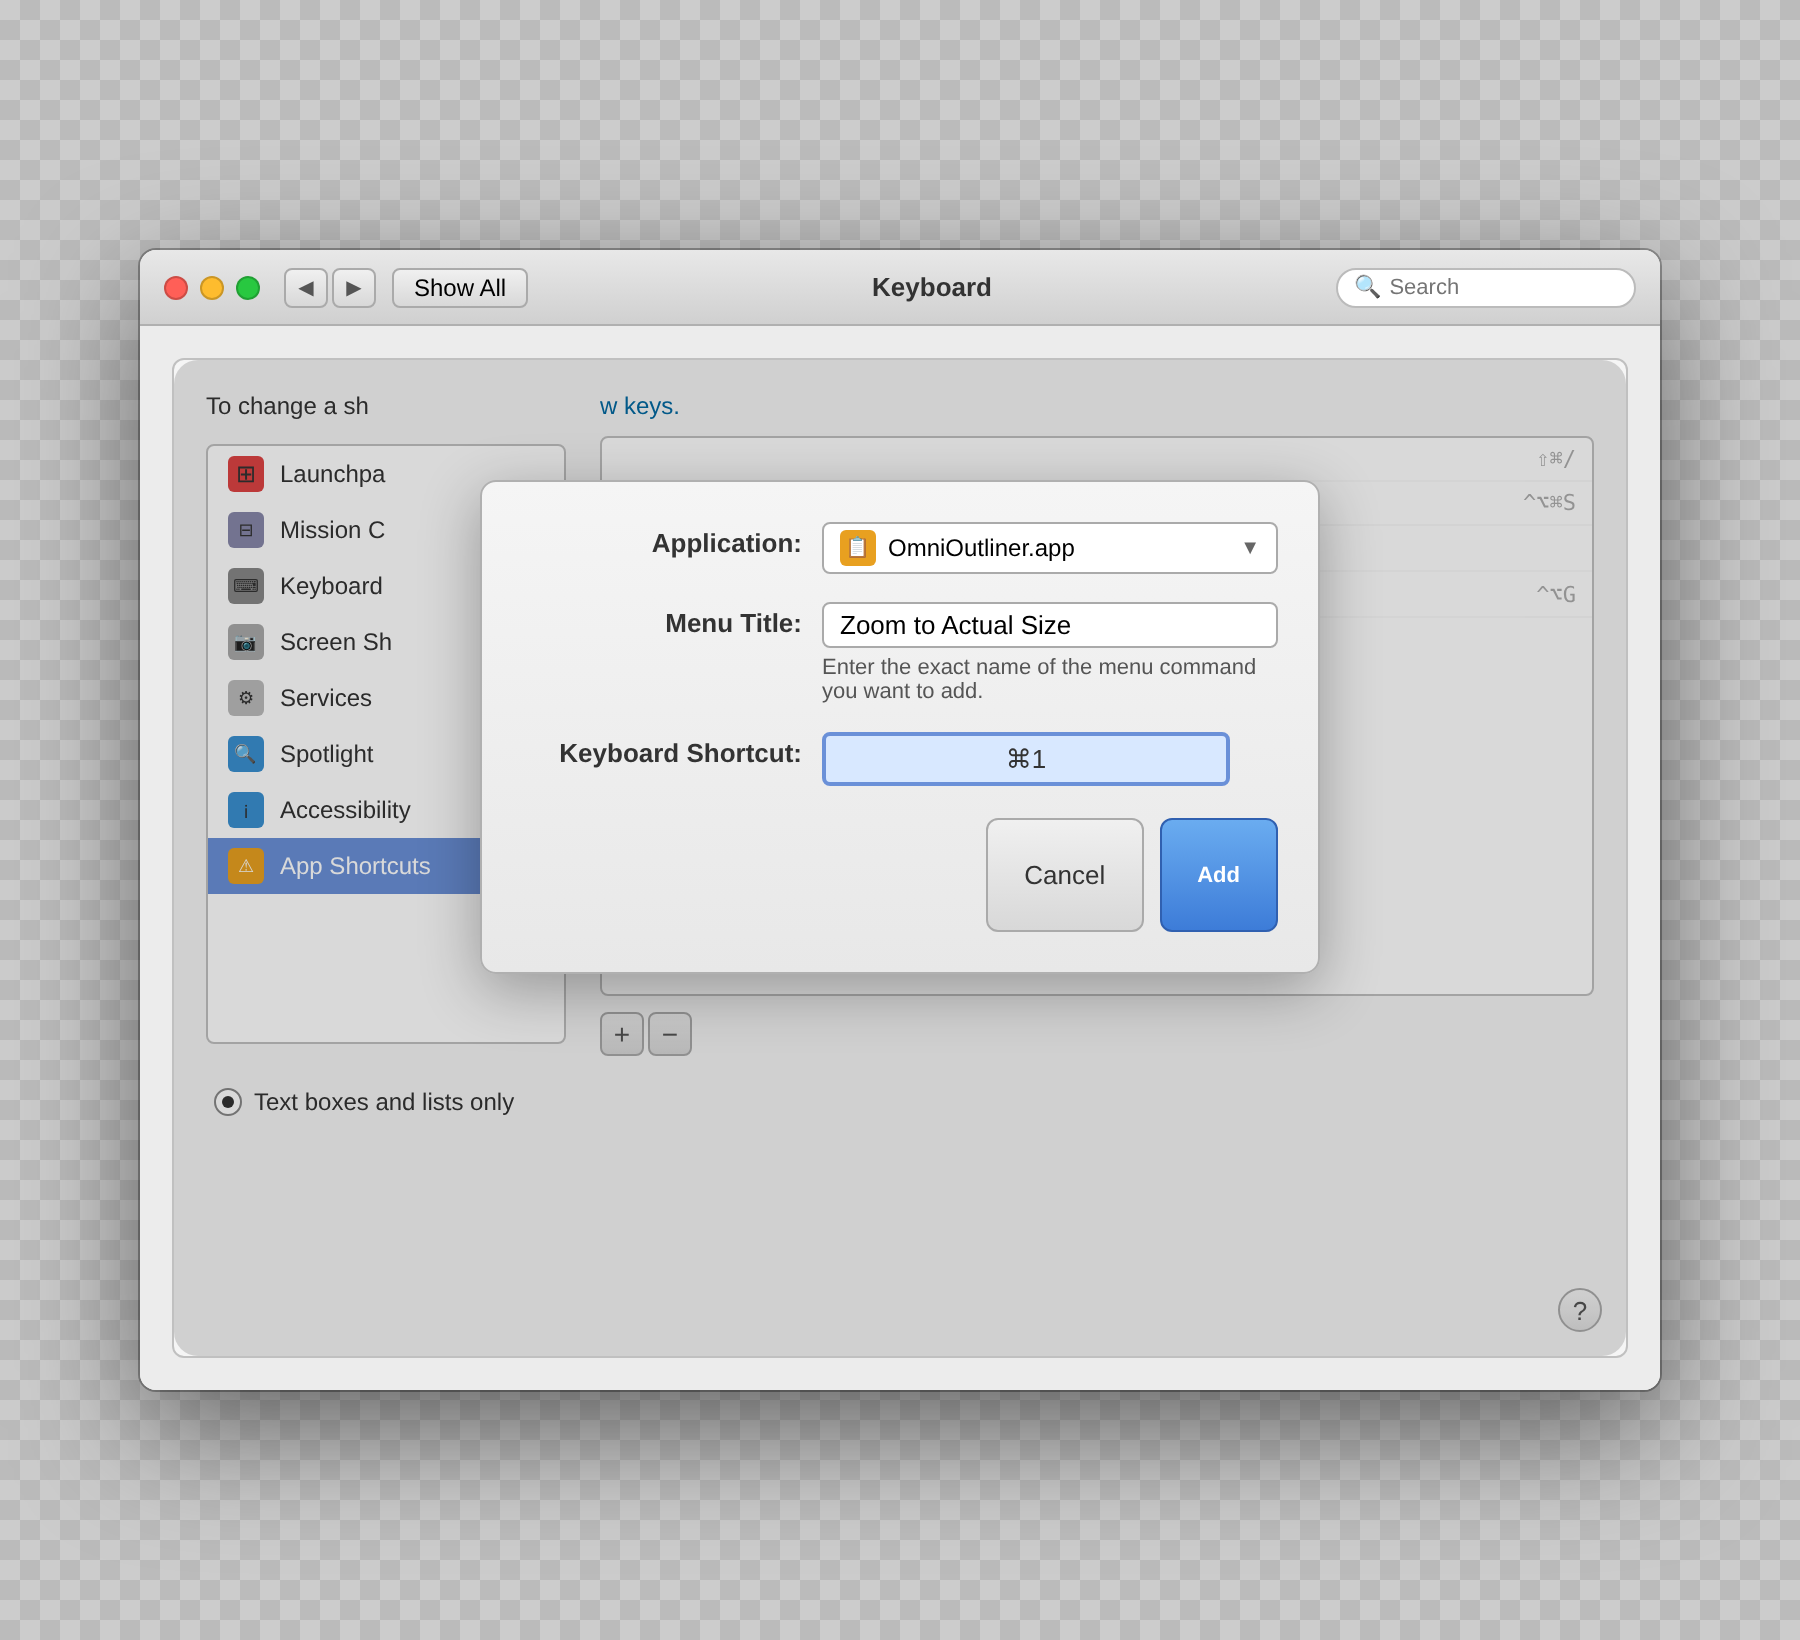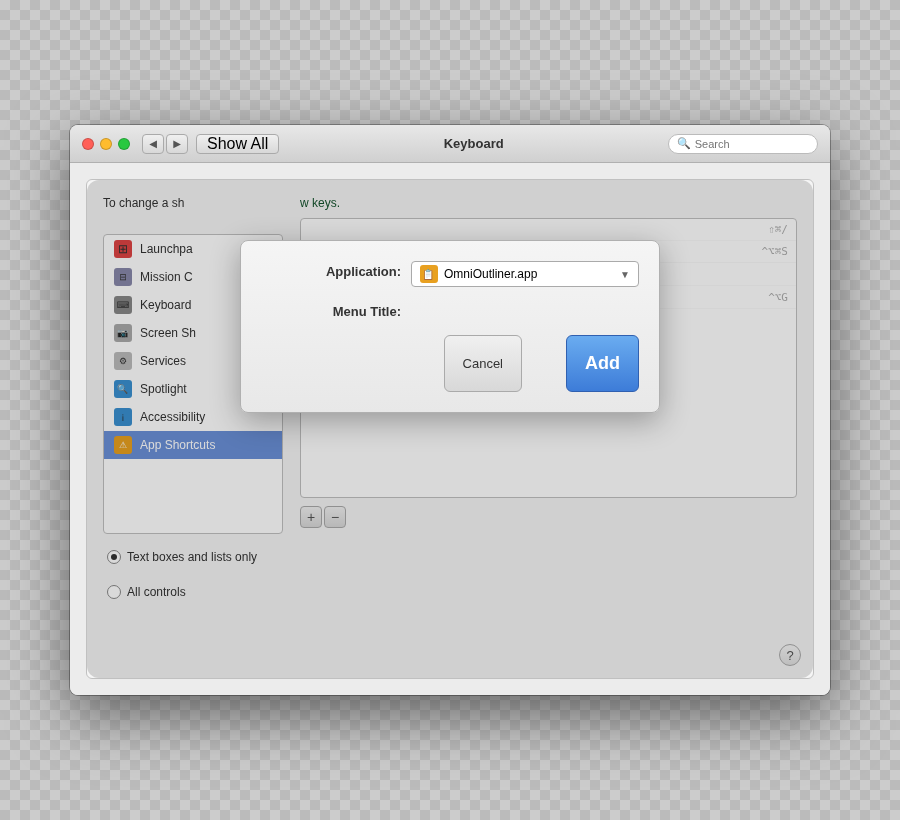--- a/index.html
+++ b/index.html
@@ -85,21 +85,21 @@
       cursor: pointer;
       font-size: 10px;
       color: #555;
     }
 
     .show-all-btn {
       background: linear-gradient(to bottom, #f0f0f0, #d8d8d8);
       border: 1px solid #aaa;
       border-radius: 4px;
       padding: 2px 10px;
-      font-size: 16px;
+      font-size: 12px;
       cursor: pointer;
       height: 20px;
       display: flex;
       align-items: center;
     }
 
     .title-text {
       flex: 1;
       text-align: center;
       font-size: 13px;
@@ -139,21 +139,21 @@
       border: 1px solid #c0c0c0;
       border-radius: 6px;
       padding: 16px;
       min-height: 500px;
       position: relative;
     }
 
     .pref-top-text {
       font-size: 12px;
       color: #333;
-      margin-bottom: 24px;
+      margin-bottom: 12px;
     }
 
     
     .sidebar {
       width: 180px;
       background: white;
       border: 1px solid #c0c0c0;
       border-radius: 4px;
       overflow: hidden;
       min-height: 300px;
@@ -180,21 +180,21 @@
       border-radius: 3px;
       display: flex;
       align-items: center;
       justify-content: center;
       font-size: 12px;
       flex-shrink: 0;
     }
 
     .shortcuts-hint {
       font-size: 12px;
-      color: #14532d;
+      color: #0369a1;
       margin-bottom: 8px;
     }
 
     .shortcuts-table {
       background: white;
       border: 1px solid #c0c0c0;
       border-radius: 4px;
       width: 100%;
       min-height: 280px;
     }
@@ -421,25 +421,24 @@
       font-size: 13px;
       cursor: pointer;
       color: #333;
     }
 
     .btn-add {
       background: linear-gradient(to bottom, #6aacf0, #3d7cd8);
       border: 1px solid #3060b0;
       border-radius: 6px;
       padding: 4px 18px;
-      font-size: 18px;
+      font-size: 11px;
       cursor: pointer;
       color: white;
       font-weight: bold;
-      margin-left: 36px;
     }
   </style>
 </head>
 <body>
 
 <div class="checkerboard"></div>
 
 <div class="main-window">
 
   <div class="title-bar">
@@ -474,22 +473,34 @@
               <div class="app-select">
                 <div class="app-icon">📋</div>
                 <span>OmniOutliner.app</span>
                 <span class="app-select-arrow">▼</span>
               </div>
             </div>
           </div>
 
           <div class="dialog-row">
             <div class="dialog-label">Menu Title:</div>
-          </div>
-
+            <div class="dialog-content">
+              <input class="menu-title-input" type="text" value="Zoom to Actual Size" style="">
+              <div class="hint-text">Enter the exact name of the menu command you want to add.</div>
+            </div>
+          </div>
+
+          <div class="dialog-row">
+            <div class="dialog-label">Keyboard Shortcut:</div>
+            <div class="dialog-content">
+              <div class="shortcut-input-wrapper">
+                <input class="shortcut-input" type="text" value="⌘1" style="">
+              </div>
+            </div>
+          </div>
 
           <div class="dialog-buttons">
             <button class="btn-cancel">Cancel</button>
             <button class="btn-add">Add</button>
           </div>
 
         </div>
       </div>
 
       <div style="display:flex; gap:12px;">
@@ -563,24 +574,20 @@
         </div>
 
       </div>
 
       <div class="bottom-section">
         <div class="radio-group">
           <div class="radio-item">
             <div class="radio-btn checked"></div>
             <span>Text boxes and lists only</span>
           </div>
-          <div class="radio-item">
-            <div class="radio-btn"></div>
-            <span>All controls</span>
-          </div>
         </div>
       </div>
 
       <div class="help-btn">?</div>
 
     </div>
   </div>
 </div>
 
 </body></html>

